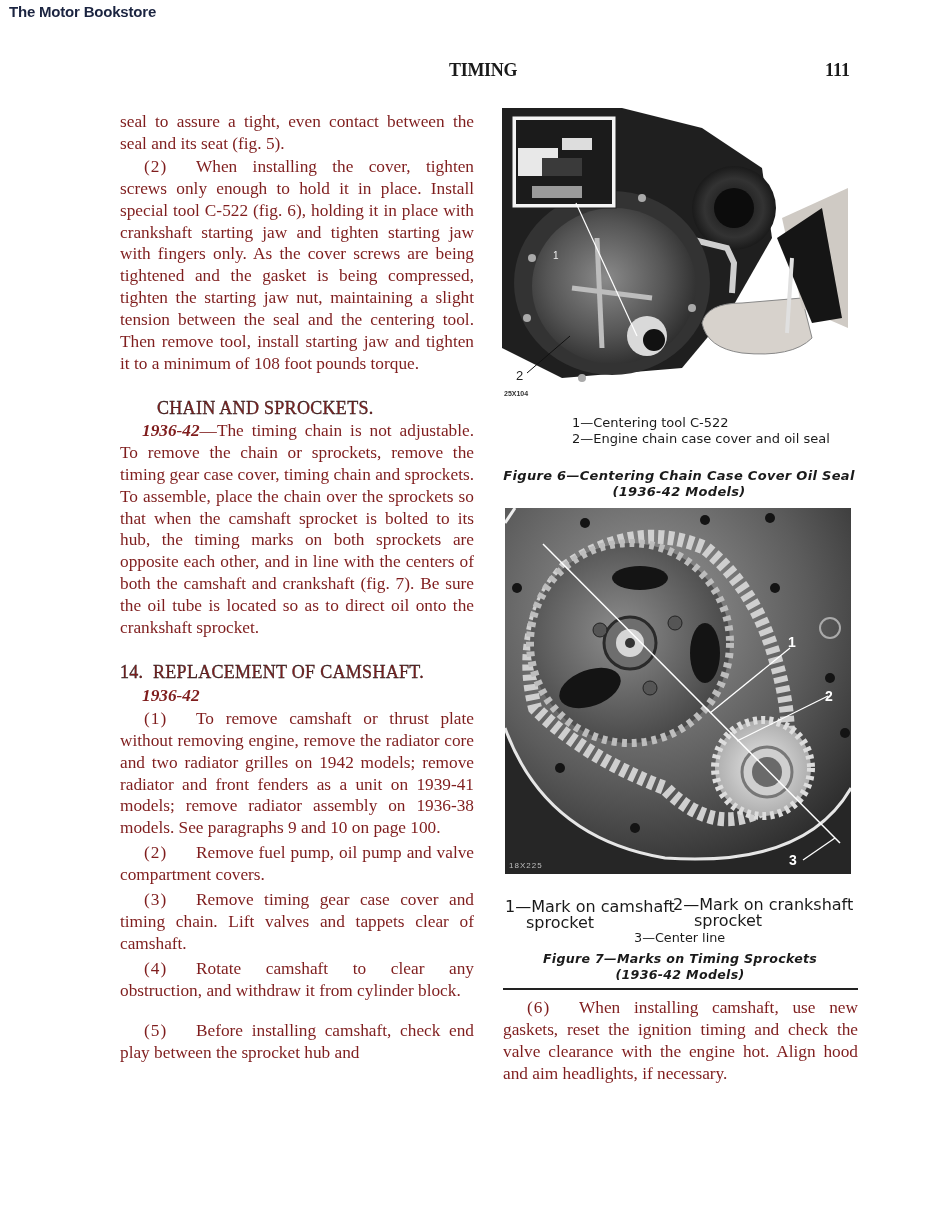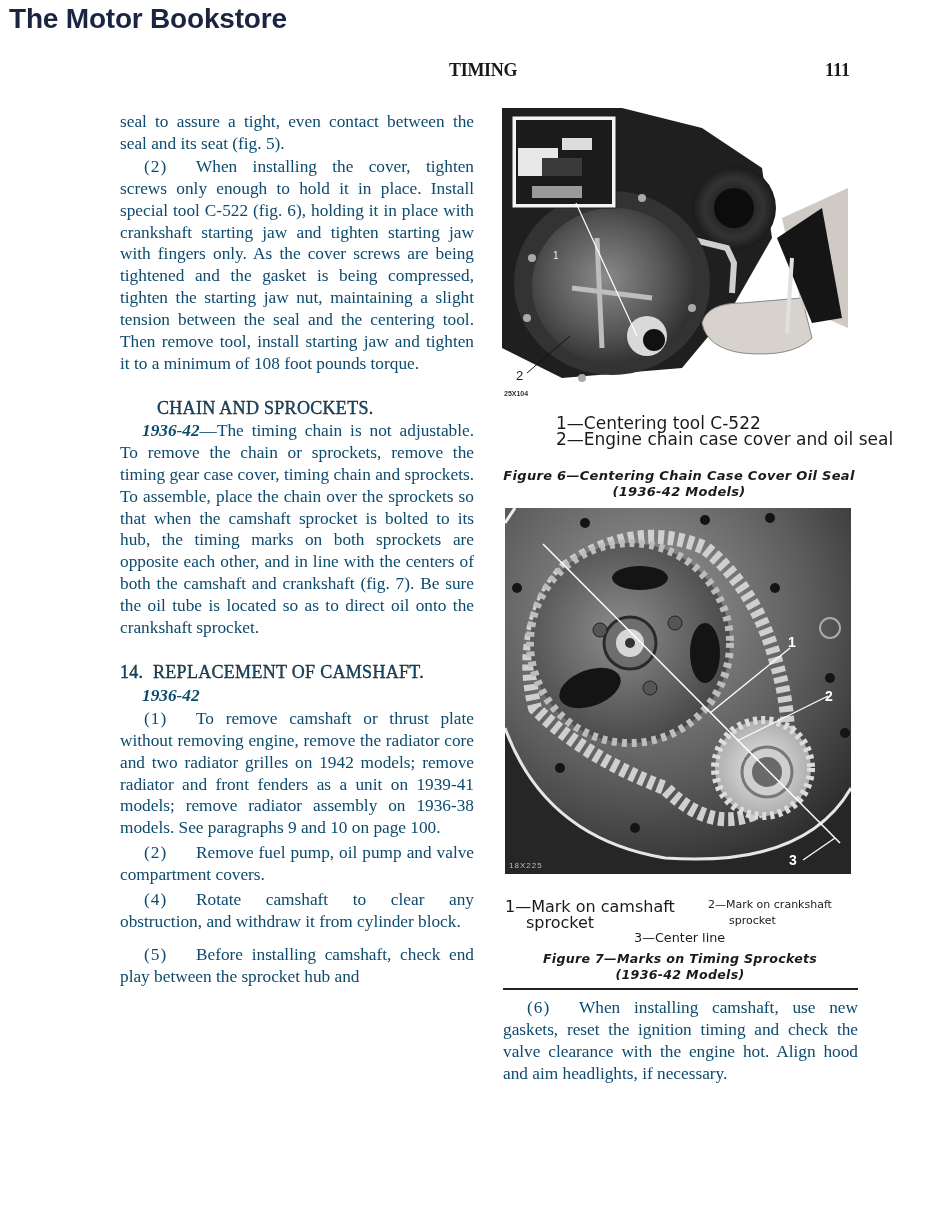--- a/index.html
+++ b/index.html
@@ -2,35 +2,35 @@
 <html><head>
 <meta charset="utf-8">
 <style>
   * { box-sizing: border-box; margin: 0; padding: 0; }
   html, body { width: 950px; height: 1229px; background: #ffffff; overflow: hidden; }
   body { position: relative; font-family: "DejaVu Serif", "Liberation Serif", serif; color: #1a1a1a; }
 
   .site-title {
     position: absolute; left: 9px; top: 3px;
     font-family: "Liberation Sans", sans-serif; font-weight: bold;
-    font-size: 28px; color: #1b2440; letter-spacing: -0.2px;
+    font-size: 15px; color: #1b2440; letter-spacing: -0.2px;
   }
 
   .running-head {
     position: absolute; top: 60px; left: 449px;
     font-family: "Liberation Serif", serif; font-weight: bold; font-size: 18px; letter-spacing: -0.3px;
   }
   .page-number {
     position: absolute; top: 60px; left: 825px;
     font-family: "Liberation Serif", serif; font-weight: bold; font-size: 18px;
   }
 
   .col {
     position: absolute; font-family: "Liberation Serif", serif;
-    font-size: 17.3px; line-height: 21.9px; text-align: justify; color: #0c4a6e;
+    font-size: 17.3px; line-height: 21.9px; text-align: justify; color: #7f1d1d;
   }
   .col-left { left: 120px; top: 111px; width: 354px; }
   .col-right { left: 503px; top: 996px; width: 355px; }
 
   .para { text-indent: 0; }
   .para.indent { text-indent: 24px; margin-top: 1px; }
   .para .num { display: inline-block; width: 52px; text-indent: 0; letter-spacing: 1px; }
 
   .section-heading {
     font-family: "Liberation Serif", serif; font-size: 18px; font-weight: normal;
@@ -56,25 +56,25 @@
   .fig6 .plate-code { left: 2px; top: 282px; }
   .fig7 .plate-code { left: 4px; bottom: 4px; color: #bdbdbd; font-weight: normal; font-size: 8px; letter-spacing: 1px; }
 
   .callout {
     position: absolute; font-family: "Liberation Sans", sans-serif; font-size: 13px;
   }
 
   .caption {
     position: absolute; font-family: "DejaVu Sans", sans-serif; color: #1a1a1a;
   }
-  .fig6-legend { left: 556px; top: 415px; font-size: 17px; line-height: 16px; }
+  .fig6-legend { left: 572px; top: 415px; font-size: 13px; line-height: 16px; }
   .fig6-title { left: 502px; top: 456px; width: 354px; text-align: center; font-size: 13px; font-weight: bold; font-style: italic; line-height: 16px; letter-spacing: 0.3px; margin-top: 12px; }
 
   .fig7-legend-1 { left: 505px; top: 899px; font-size: 16px; line-height: 16px; }
-  .fig7-legend-2 { left: 708px; top: 897px; font-size: 11px; line-height: 16px; }
+  .fig7-legend-2 { left: 673px; top: 897px; font-size: 16px; line-height: 16px; }
   .fig7-legend-3 { left: 634px; top: 930px; font-size: 12.8px; line-height: 16px; text-align: right; }
   .fig7-title { left: 503px; top: 951px; width: 354px; text-align: center; font-size: 12.6px; font-weight: bold; font-style: italic; line-height: 16px; letter-spacing: 0.3px; }
   .legend-sub { display: block; padding-left: 21px; }
 
   .rule { position: absolute; left: 503px; top: 988px; width: 355px; height: 2px; background: #222; }
 </style>
 </head>
 <body>
 
 <div class="site-title">The Motor Bookstore</div>
@@ -93,22 +93,23 @@
   </h2>
   <p class="para indent" style="text-indent:22px"><span class="subhead-italic">1936-42</span><span>—The timing chain is not adjustable. To remove the chain or sprockets, remove the timing gear case cover, timing chain and sprockets. To assemble, place the chain over the sprockets so that when the camshaft sprocket is bolted to its hub, the timing marks on both sprockets are opposite each other, and in line with the centers of both the camshaft and crankshaft (fig. 7). Be sure the oil tube is located so as to direct oil onto the crankshaft sprocket.</span></p>
 
   <div class="spacer-m"></div>
 
   <h2 class="section-heading" style="white-space:pre">14.  REPLACEMENT OF CAMSHAFT.</h2>
   <p class="para" style="padding-left:22px; margin-top:2px;"><span class="subhead-italic">1936-42</span></p>
 
   <p class="para indent"><span class="num">(1)</span><span>To remove camshaft or thrust plate without removing engine, remove the radiator core and two radiator grilles on 1942 models; remove radiator and front fenders as a unit on 1939-41 models; remove radiator assembly on 1936-38 models. See paragraphs 9 and 10 on page 100.</span></p>
   <p class="para indent" style="margin-top:3px"><span class="num">(2)</span><span>Remove fuel pump, oil pump and valve compartment covers.</span></p>
+  <p class="para indent" style="margin-top:3px"><span class="num">(3)</span><span>Remove timing gear case cover and timing chain. Lift valves and tappets clear of camshaft.</span></p>
   <p class="para indent" style="margin-top:3px"><span class="num">(4)</span><span>Rotate camshaft to clear any obstruction, and withdraw it from cylinder block.</span></p>
-  <p class="para indent" style="margin-top:11px"><span class="num">(5)</span><span>Before installing camshaft, check end play between the sprocket hub and</span></p>
+  <p class="para indent" style="margin-top:18px"><span class="num">(5)</span><span>Before installing camshaft, check end play between the sprocket hub and</span></p>
 </div>
 
 <div class="figure fig6">
   <div class="photo">
     <svg width="346" height="290" viewBox="0 0 346 290">
       <defs>
         <radialGradient id="cover" cx="45%" cy="45%" r="60%">
           <stop offset="0%" stop-color="#8a8a8a"></stop>
           <stop offset="60%" stop-color="#555"></stop>
           <stop offset="100%" stop-color="#2a2a2a"></stop>

